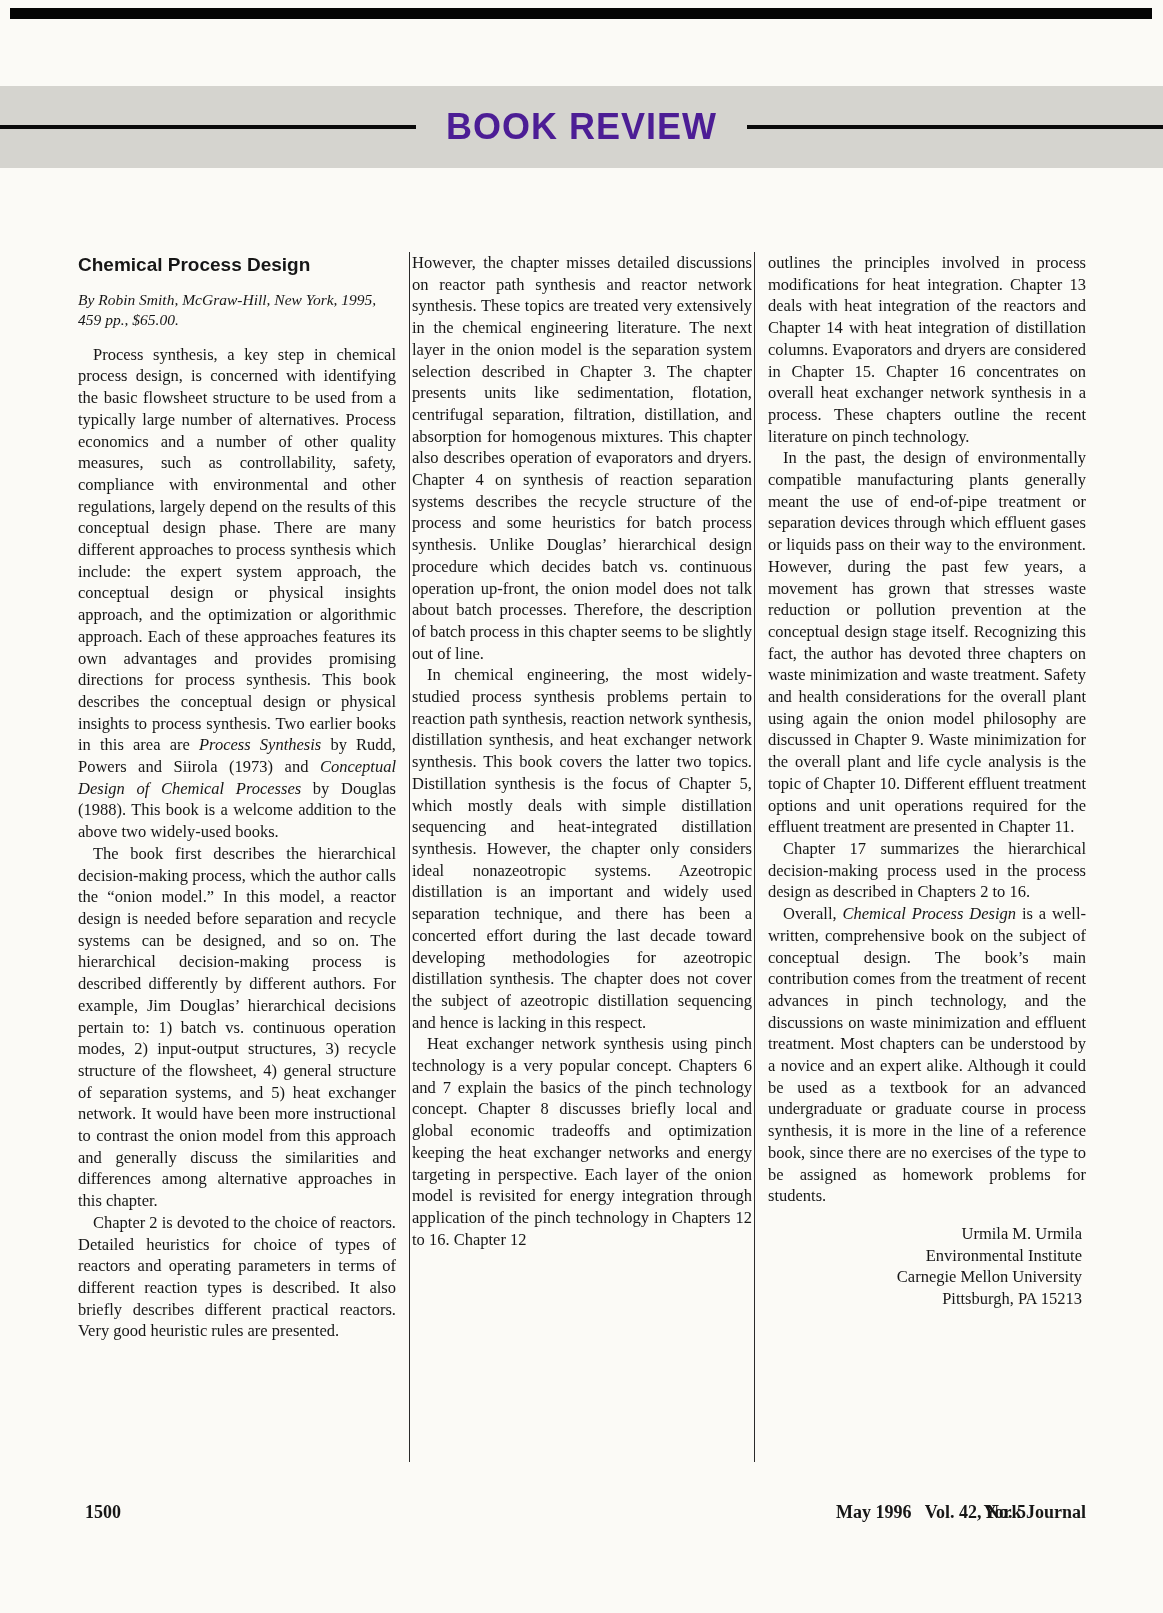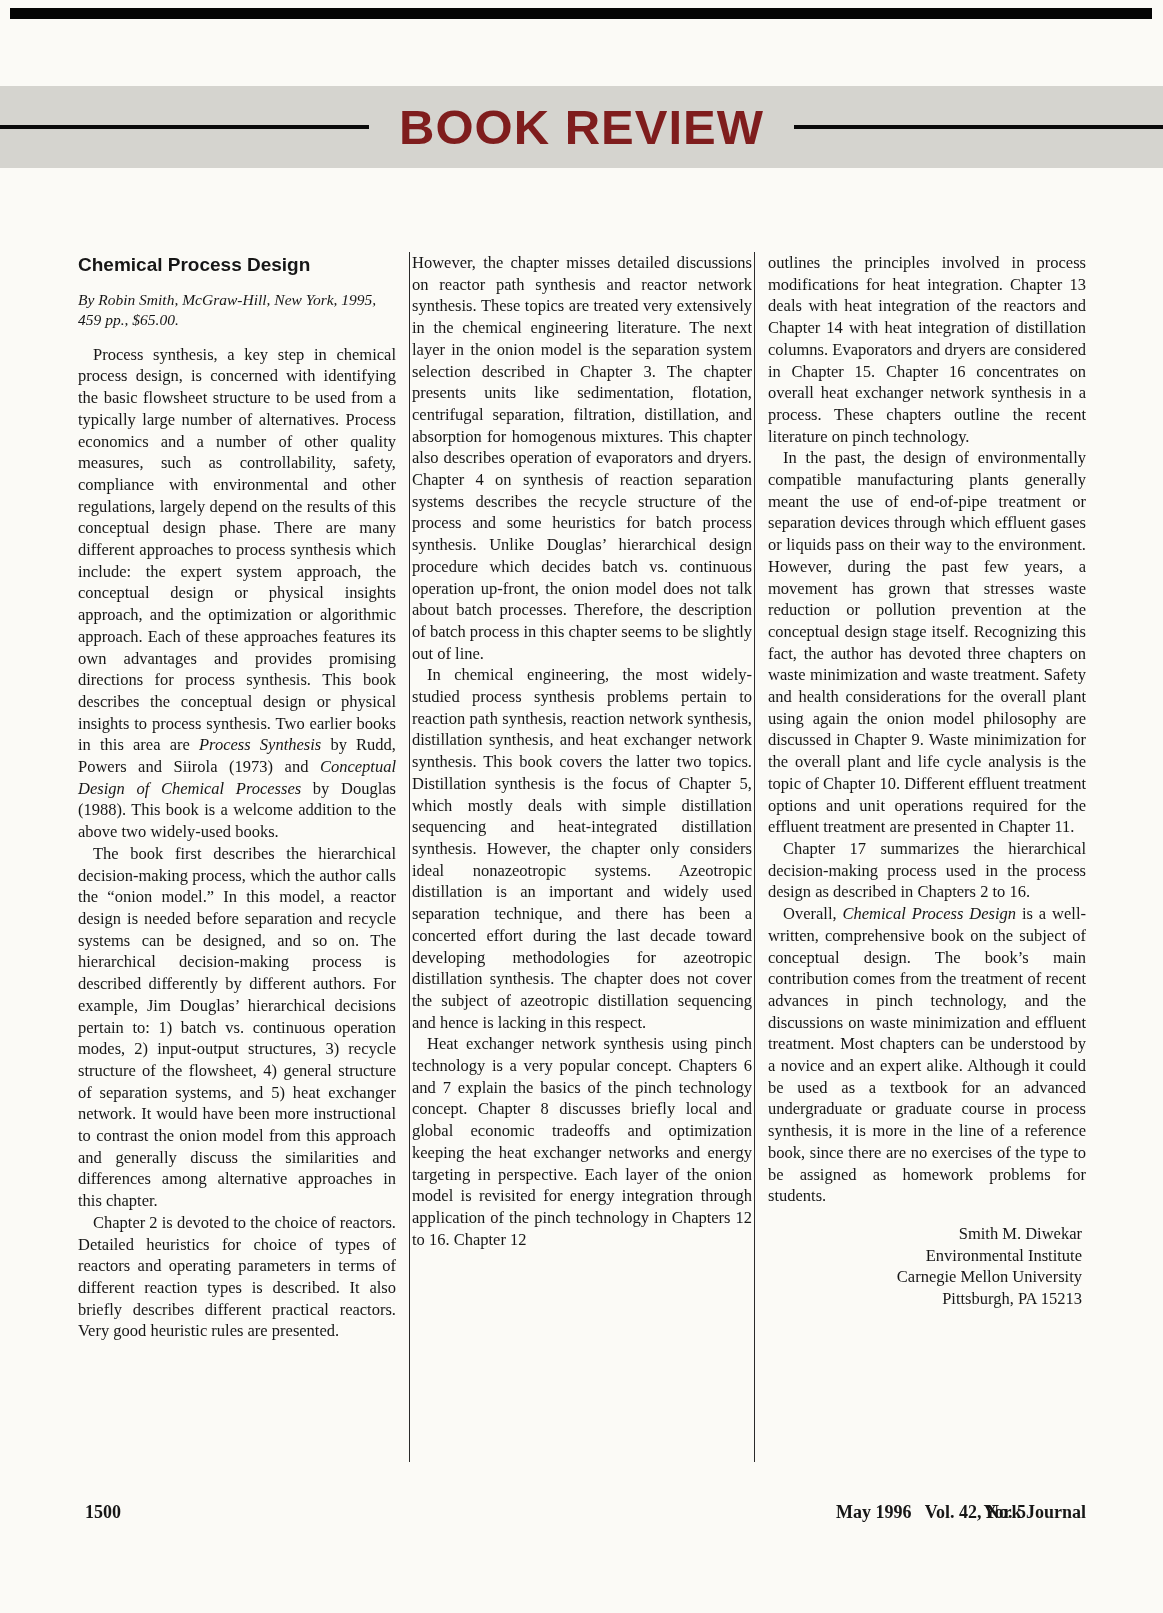--- a/index.html
+++ b/index.html
@@ -39,23 +39,23 @@
   }
   .masthead .rule {
     flex: 1 1 auto;
     height: 4px;
     background: #0a0a0a;
   }
   .masthead-title {
     margin: 0 30px;
     font-family: "Liberation Sans", sans-serif;
     font-weight: bold;
-    font-size: 49px;
+    font-size: 36px;
     letter-spacing: 1px;
-    color: #7f1d1d;
+    color: #4c1d95;
     white-space: nowrap;
   }
 
   
   .content {
     position: absolute;
     top: 252px;
     left: 78px;
     width: 1008px;
     height: 1210px;
@@ -167,21 +167,21 @@
       </div>
   </div>
   <div class="col col-3">
     <div>
         <p class="para cont">outlines the principles involved in process modifications for heat integration. Chapter 13 deals with heat integration of the reactors and Chapter 14 with heat integration of distillation columns. Evaporators and dryers are considered in Chapter 15. Chapter 16 concentrates on overall heat exchanger network synthesis in a process. These chapters outline the recent literature on pinch technology.</p>
         <p class="para">In the past, the design of environmentally compatible manufacturing plants generally meant the use of end-of-pipe treatment or separation devices through which effluent gases or liquids pass on their way to the environment. However, during the past few years, a movement has grown that stresses waste reduction or pollution prevention at the conceptual design stage itself. Recognizing this fact, the author has devoted three chapters on waste minimization and waste treatment. Safety and health considerations for the overall plant using again the onion model philosophy are discussed in Chapter 9. Waste minimization for the overall plant and life cycle analysis is the topic of Chapter 10. Different effluent treatment options and unit operations required for the effluent treatment are presented in Chapter 11.</p>
         <p class="para">Chapter 17 summarizes the hierarchical decision-making process used in the process design as described in Chapters 2 to 16.</p>
         <p class="para">Overall, <i>Chemical Process Design</i> is a well-written, comprehensive book on the subject of conceptual design. The book’s main contribution comes from the treatment of recent advances in pinch technology, and the discussions on waste minimization and effluent treatment. Most chapters can be understood by a novice and an expert alike. Although it could be used as a textbook for an advanced undergraduate or graduate course in process synthesis, it is more in the line of a reference book, since there are no exercises of the type to be assigned as homework problems for students.</p>
       </div>
     <div class="signature-block">
-      <div>Smith M. Diwekar</div>
+      <div>Urmila M. Urmila</div>
       <div>Environmental Institute</div>
       <div>Carnegie Mellon University</div>
       <div>Pittsburgh, PA 15213</div>
     </div>
   </div>
 </div>
 
 <div class="footer">
   <span class="page-number">1500</span>
   <span class="issue-info">May 1996   Vol. 42, No. 5</span>

